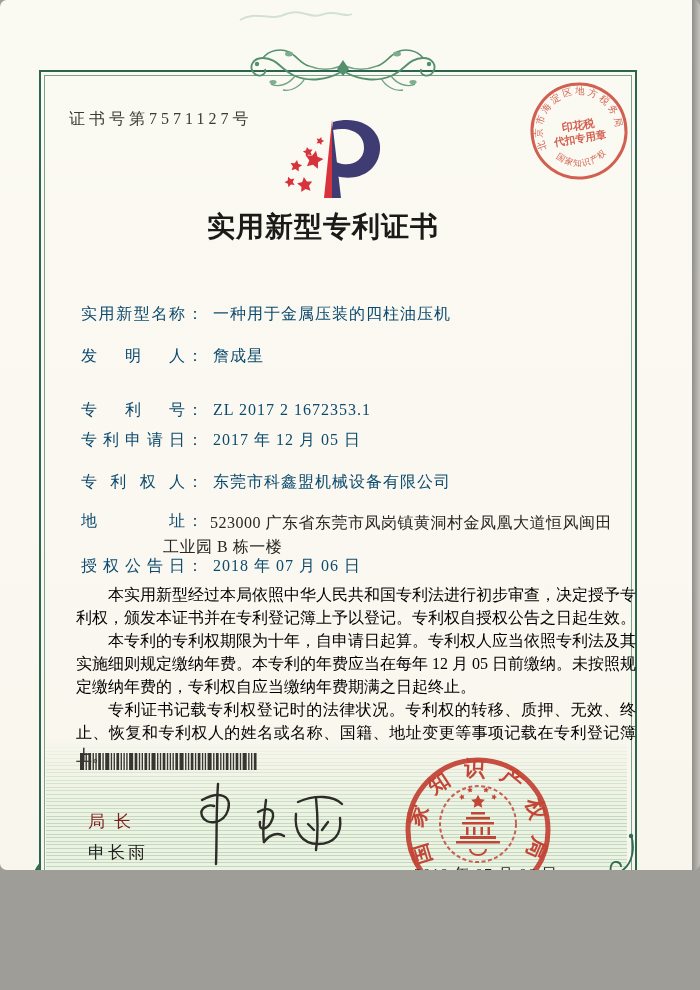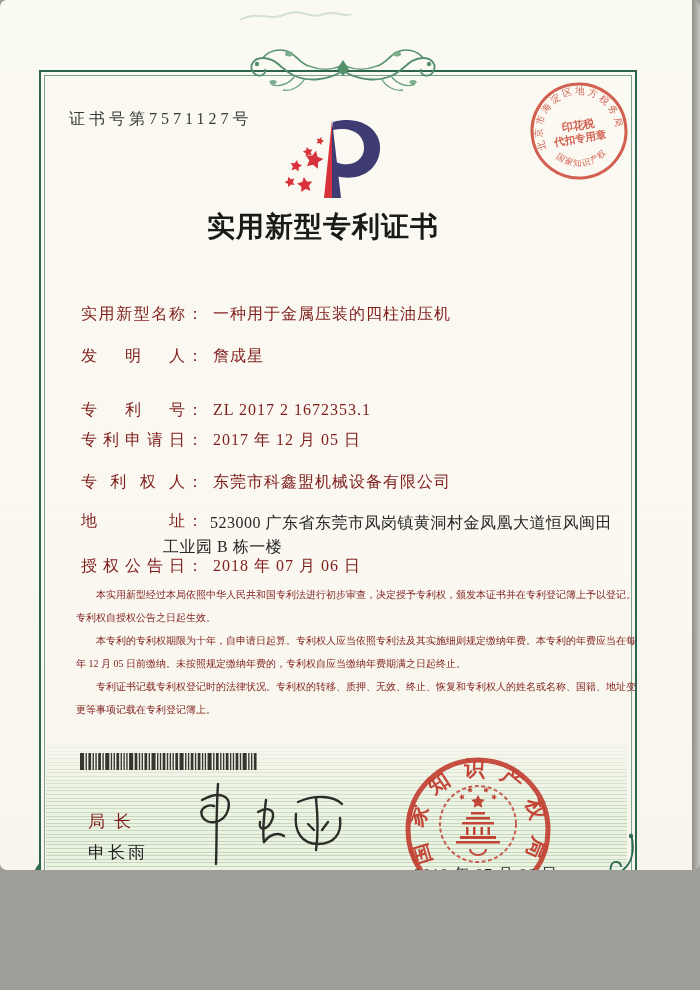--- a/index.html
+++ b/index.html
@@ -22,33 +22,33 @@
         rgba(122,168,122,.40) 0px, rgba(122,168,122,.40) 1px,
         rgba(231,242,223,.80) 1px, rgba(231,242,223,.80) 3.6px);
     -webkit-mask-image:linear-gradient(180deg,transparent 0px,rgba(0,0,0,.55) 34px,#000 78px);
     mask-image:linear-gradient(180deg,transparent 0px,rgba(0,0,0,.55) 34px,#000 78px); }
 
   .abs { position:absolute; }
   .cert-no { left:69px; top:109px; font-size:16px; letter-spacing:4px; color:#3a3a37; }
   .title { left:40px; top:208px; width:566px; text-align:center; font-size:28px;
            font-weight:bold; letter-spacing:1px; color:#1a1a18; }
 
-  .frow { position:absolute; left:81px; font-size:16px; color:#7f1d1d; white-space:nowrap; }
+  .frow { position:absolute; left:81px; font-size:16px; color:#0c4a6e; white-space:nowrap; }
   .flabel { display:inline-block; width:104px; text-align:justify; text-align-last:justify;
             vertical-align:top; }
   .fcolon { display:inline-block; margin:0 2px 0 2px; }
   .fvalue { letter-spacing:1px; margin-left:8px; }
   .addr-value { position:absolute; left:163px; top:511px; width:452px; text-indent:47px;
                 line-height:24px; font-size:16px; letter-spacing:.5px; color:#262624;
                 white-space:normal; }
   .pair2 { position:absolute; left:304px; top:0; }
   .pair2 .flabel { width:84px; }
 
-  .body-text { position:absolute; left:76px; top:583px; width:560px; font-size:10px;
-               line-height:23px; text-align:justify; color:#7f1d1d; }
+  .body-text { position:absolute; left:76px; top:583px; width:560px; font-size:16px;
+               line-height:23px; text-align:justify; color:#000000; }
   .body-text p { margin:0; text-indent:2em; }
 
   .barcode { position:absolute; left:80px; top:753px; width:178px; height:17px; }
   .sig-title { left:88px; top:810px; font-size:17px; letter-spacing:9px; color:#7f1d1d; }
   .sig-name  { left:88px; top:841px; font-size:17px; letter-spacing:3px; color:#232321; }
   .signature-svg { position:absolute; left:180px; top:772px; }
 
   .seal-svg { position:absolute; left:398px; top:750px; opacity:.93; }
   .seal-date { left:414px; top:864px; font-size:15.5px; letter-spacing:1px; color:#252523; z-index:5; }
   .footer { left:40px; top:912px; width:560px; text-align:center; font-size:14px; color:#2e2d2b; }

